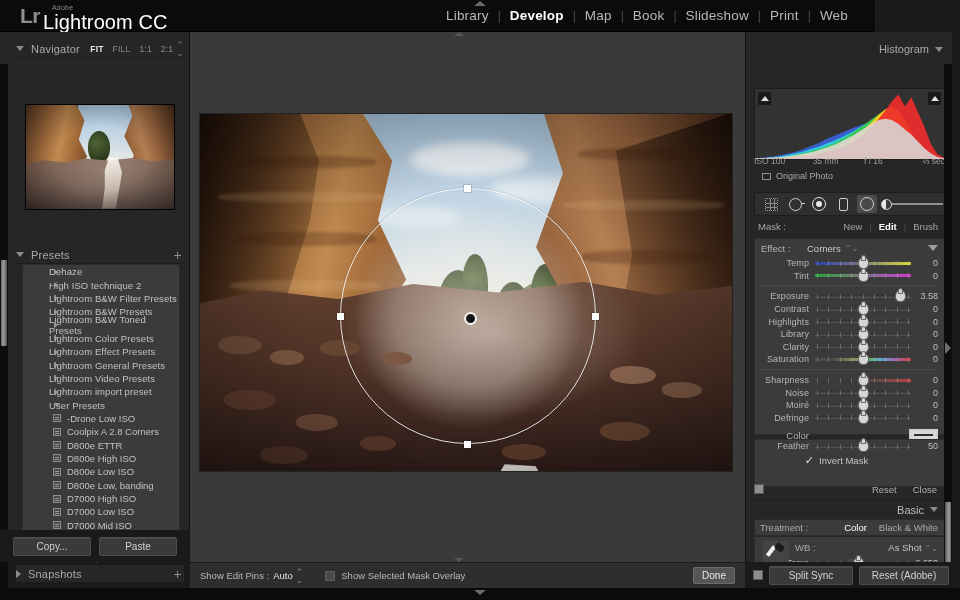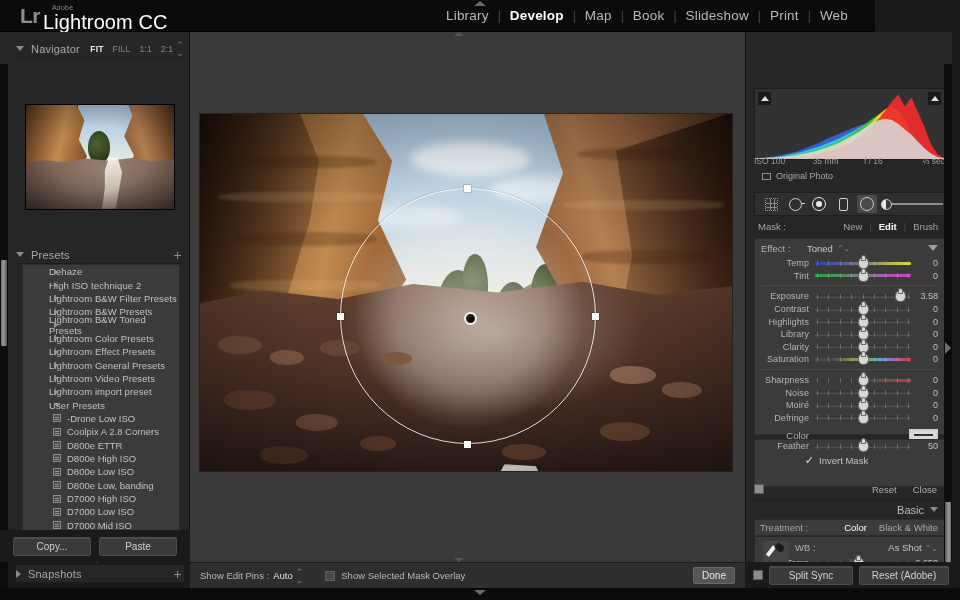--- a/index.html
+++ b/index.html
@@ -746,20 +746,26 @@
         <div class="mask-handle" style="left:137px;top:199px;"></div>
         <div class="mask-handle" style="left:392px;top:199px;"></div>
         <div class="mask-pin"></div>
       </div>
     </div>
     <div class="center-bot-arrow"></div>
   </div>
 
   <div class="rightpanel">
 
+    <div class="right-inner" style="top:8px;">
+      <div class="r-head">
+        <span>Histogram</span>
+        <span class="tri"></span>
+      </div>
+    </div>
 
     <div class="histo-box">
       <svg class="histo-svg" id="histo-svg" width="189" height="70" viewBox="0 0 189 70" preserveAspectRatio="none">
           <path d="M 0 70 L 0.0 69.3 L 6.5 68.7 L 13.0 68.0 L 19.6 67.3 L 26.1 66.0 L 32.6 64.6 L 39.1 63.3 L 45.6 61.3 L 52.1 58.6 L 58.7 55.9 L 65.2 53.2 L 71.7 49.8 L 78.2 47.2 L 84.7 44.5 L 91.2 41.8 L 97.8 39.1 L 104.3 36.4 L 110.8 34.4 L 117.3 33.0 L 123.8 31.7 L 130.3 32.4 L 136.9 35.1 L 143.4 39.8 L 149.9 47.2 L 156.4 56.6 L 162.9 63.3 L 169.4 67.3 L 176.0 68.7 L 182.5 69.3 L 189.0 70.0 L 189 70 Z" fill="#3a62d8" fill-opacity="0.92"></path>
           <path d="M 0 70 L 0.0 69.3 L 6.5 69.3 L 13.0 68.7 L 19.6 68.0 L 26.1 67.3 L 32.6 66.0 L 39.1 64.6 L 45.6 63.3 L 52.1 61.3 L 58.7 59.2 L 65.2 57.2 L 71.7 54.5 L 78.2 51.9 L 84.7 49.2 L 91.2 45.8 L 97.8 42.4 L 104.3 38.4 L 110.8 35.1 L 117.3 31.7 L 123.8 29.7 L 130.3 31.0 L 136.9 36.4 L 143.4 44.5 L 149.9 53.9 L 156.4 61.9 L 162.9 66.6 L 169.4 68.7 L 176.0 69.3 L 182.5 70.0 L 189.0 70.0 L 189 70 Z" fill="#2fd2e8" fill-opacity="0.92"></path>
           <path d="M 0 70 L 0.0 69.3 L 6.5 69.3 L 13.0 68.7 L 19.6 68.7 L 26.1 68.0 L 32.6 67.3 L 39.1 66.0 L 45.6 64.6 L 52.1 63.3 L 58.7 61.3 L 65.2 59.2 L 71.7 57.2 L 78.2 54.5 L 84.7 51.2 L 91.2 47.8 L 97.8 43.8 L 104.3 39.1 L 110.8 34.4 L 117.3 29.7 L 123.8 25.6 L 130.3 28.3 L 136.9 36.4 L 143.4 47.2 L 149.9 57.9 L 156.4 64.6 L 162.9 68.0 L 169.4 69.3 L 176.0 70.0 L 182.5 70.0 L 189.0 70.0 L 189 70 Z" fill="#34c84a" fill-opacity="0.92"></path>
           <path d="M 0 70 L 0.0 70.0 L 6.5 69.3 L 13.0 69.3 L 19.6 68.7 L 26.1 68.7 L 32.6 68.0 L 39.1 67.3 L 45.6 66.6 L 52.1 65.3 L 58.7 64.0 L 65.2 62.6 L 71.7 60.6 L 78.2 58.6 L 84.7 55.9 L 91.2 52.5 L 97.8 48.5 L 104.3 43.8 L 110.8 38.4 L 117.3 32.4 L 123.8 25.6 L 130.3 20.3 L 136.9 17.6 L 143.4 21.6 L 149.9 31.0 L 156.4 43.1 L 162.9 55.2 L 169.4 64.0 L 176.0 68.0 L 182.5 69.3 L 189.0 70.0 L 189 70 Z" fill="#ffd11a" fill-opacity="0.92"></path>
           <path d="M 0 70 L 0.0 70.0 L 6.5 70.0 L 13.0 69.3 L 19.6 69.3 L 26.1 68.7 L 32.6 68.7 L 39.1 68.0 L 45.6 67.3 L 52.1 66.6 L 58.7 65.3 L 65.2 64.0 L 71.7 62.6 L 78.2 60.6 L 84.7 58.6 L 91.2 55.9 L 97.8 52.5 L 104.3 48.5 L 110.8 43.1 L 117.3 37.1 L 123.8 29.7 L 130.3 21.6 L 136.9 12.2 L 143.4 5.5 L 149.9 17.6 L 156.4 8.2 L 162.9 23.0 L 169.4 37.7 L 176.0 55.2 L 182.5 65.3 L 189.0 68.7 L 189 70 Z" fill="#ee2b2b" fill-opacity="0.92"></path>
           <path d="M 0 70 L 0.0 69.3 L 6.5 69.3 L 13.0 68.7 L 19.6 68.7 L 26.1 68.0 L 32.6 67.3 L 39.1 66.6 L 45.6 65.3 L 52.1 64.0 L 58.7 62.6 L 65.2 60.6 L 71.7 58.6 L 78.2 55.9 L 84.7 53.2 L 91.2 49.8 L 97.8 46.5 L 104.3 42.4 L 110.8 38.4 L 117.3 34.4 L 123.8 31.0 L 130.3 29.7 L 136.9 31.0 L 143.4 35.1 L 149.9 40.4 L 156.4 45.8 L 162.9 52.5 L 169.4 59.2 L 176.0 64.6 L 182.5 68.0 L 189.0 69.3 L 189 70 Z" fill="#d8d8d8" fill-opacity="0.88"></path>
         </svg>
@@ -812,21 +818,21 @@
       <span class="mopt">New</span>
       <span class="msep">|</span>
       <span class="mopt active">Edit</span>
       <span class="msep">|</span>
       <span class="mopt">Brush</span>
     </div>
 
     <div class="effectpanel">
       <div class="eff-head">
         <span class="el">Effect :</span>
-        <span class="ev">Toned</span>
+        <span class="ev">Corners</span>
         <span class="edash">⌃⌄</span>
         <span class="etri"></span>
       </div>
       <div id="sliders-top">
           <div class="srow">
             <span class="slabel">Temp</span>
             <span class="strack">
               <span class="track-line trk-temp"></span>
               <span class="track-ticks">
                 <i></i>

